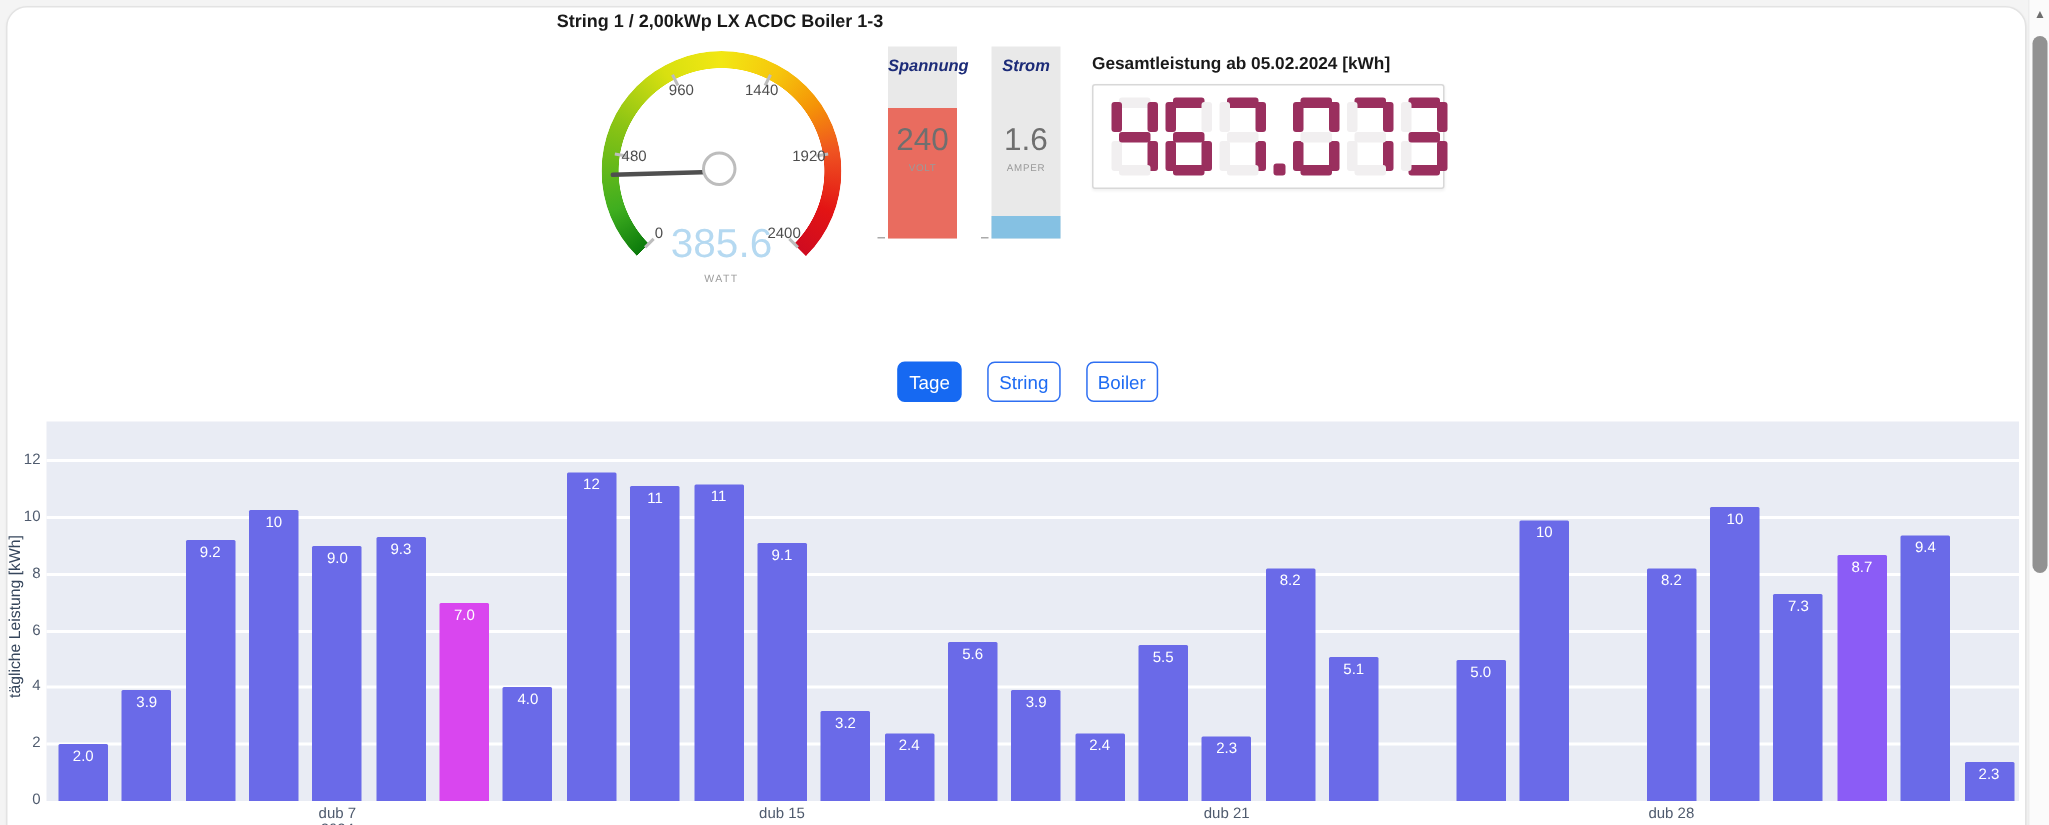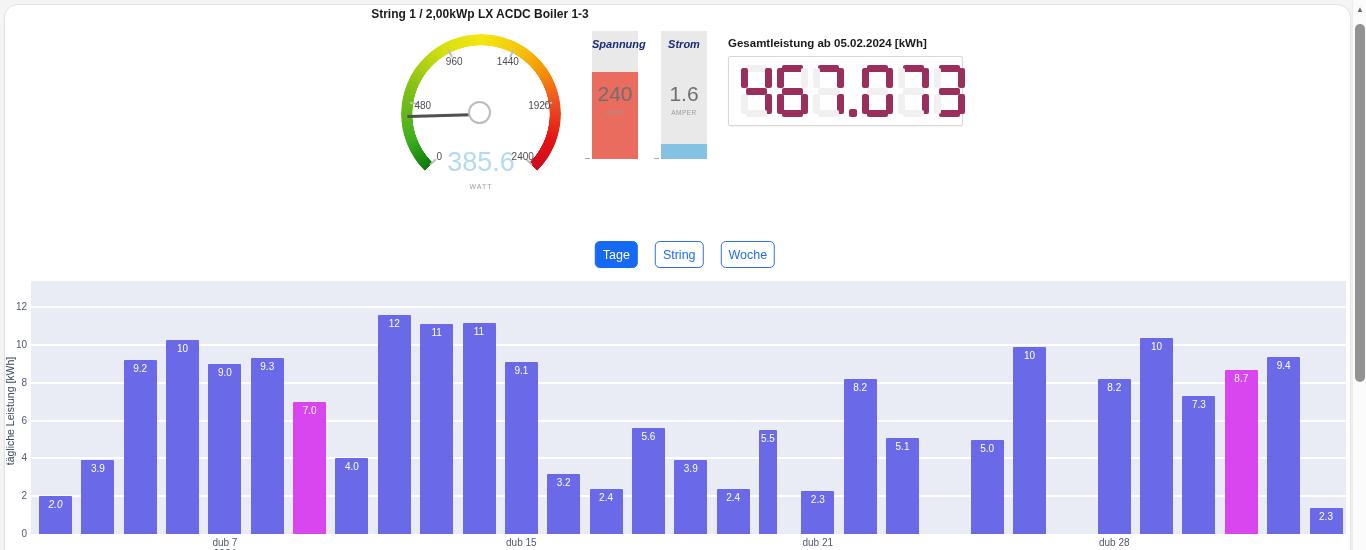--- a/index.html
+++ b/index.html
@@ -189,32 +189,32 @@
           <div class="seg e v" style="background: rgb(241, 239, 240);"></div>
           <div class="seg f v" style="background: rgb(241, 239, 240);"></div>
           <div class="seg g h" style="background: rgb(154, 47, 94);"></div>
         </div>
       </div>
   </div>
 
   <div class="btn-row">
     <button class="btn active">Tage</button>
     <button class="btn">String</button>
-    <button class="btn">Woche</button>
+    <button class="btn">Boiler</button>
   </div>
 
   <div class="ylabel">tägliche Leistung [kWh]</div>
   <div id="plot" style="background: rgb(233, 236, 244);">
       <div class="gridline" style="bottom: 36.7612px;"></div>
       <div class="gridline" style="bottom: 74.5224px;"></div>
       <div class="gridline" style="bottom: 112.284px;"></div>
       <div class="gridline" style="bottom: 150.045px;"></div>
       <div class="gridline" style="bottom: 187.806px;"></div>
       <div class="gridline" style="bottom: 225.567px;"></div>
-      <div class="bar" style="left: 8px; width: 33px; height: 37.7612px; background: rgb(106, 106, 232); font-style: italic;">
+      <div class="bar" style="left: 8px; width: 33px; height: 37.7612px; background: rgb(106, 106, 232);">
         <div class="bar-label">2.0</div>
       </div>
       <div class="bar" style="left: 50.35px; width: 33px; height: 73.6343px; background: rgb(106, 106, 232);">
         <div class="bar-label">3.9</div>
       </div>
       <div class="bar" style="left: 92.7px; width: 33px; height: 173.701px; background: rgb(106, 106, 232);">
         <div class="bar-label">9.2</div>
       </div>
       <div class="bar" style="left: 135.05px; width: 33px; height: 194.47px; background: rgb(106, 106, 232);">
         <div class="bar-label">10</div>
@@ -251,21 +251,21 @@
       </div>
       <div class="bar" style="left: 600.9px; width: 33px; height: 105.731px; background: rgb(106, 106, 232);">
         <div class="bar-label">5.6</div>
       </div>
       <div class="bar" style="left: 643.25px; width: 33px; height: 73.6343px; background: rgb(106, 106, 232);">
         <div class="bar-label">3.9</div>
       </div>
       <div class="bar" style="left: 685.6px; width: 33px; height: 45.3134px; background: rgb(106, 106, 232);">
         <div class="bar-label">2.4</div>
       </div>
-      <div class="bar" style="left: 727.95px; width: 18px; height: 103.843px; background: rgb(106, 106, 232);">
+      <div class="bar" style="left: 727.95px; width: 33px; height: 103.843px; background: rgb(106, 106, 232);">
         <div class="bar-label">5.5</div>
       </div>
       <div class="bar" style="left: 770.3px; width: 33px; height: 43.4254px; background: rgb(106, 106, 232);">
         <div class="bar-label">2.3</div>
       </div>
       <div class="bar" style="left: 812.65px; width: 33px; height: 154.821px; background: rgb(106, 106, 232);">
         <div class="bar-label">8.2</div>
       </div>
       <div class="bar" style="left: 855px; width: 33px; height: 96.291px; background: rgb(106, 106, 232);">
         <div class="bar-label">5.1</div>
@@ -278,21 +278,21 @@
       </div>
       <div class="bar" style="left: 1066.75px; width: 33px; height: 154.821px; background: rgb(106, 106, 232);">
         <div class="bar-label">8.2</div>
       </div>
       <div class="bar" style="left: 1109.1px; width: 33px; height: 196.358px; background: rgb(106, 106, 232);">
         <div class="bar-label">10</div>
       </div>
       <div class="bar" style="left: 1151.45px; width: 33px; height: 137.828px; background: rgb(106, 106, 232);">
         <div class="bar-label">7.3</div>
       </div>
-      <div class="bar" style="left: 1193.8px; width: 33px; height: 164.261px; background: #d946ef;">
+      <div class="bar" style="left: 1193.8px; width: 33px; height: 164.261px; background: #8b5cf6;">
         <div class="bar-label">8.7</div>
       </div>
       <div class="bar" style="left: 1236.15px; width: 33px; height: 177.478px; background: rgb(106, 106, 232);">
         <div class="bar-label">9.4</div>
       </div>
       <div class="bar" style="left: 1278.5px; width: 33px; height: 26.4328px; background: rgb(106, 106, 232);">
         <div class="bar-label">2.3</div>
       </div>
     </div>
   <div id="yticks">

